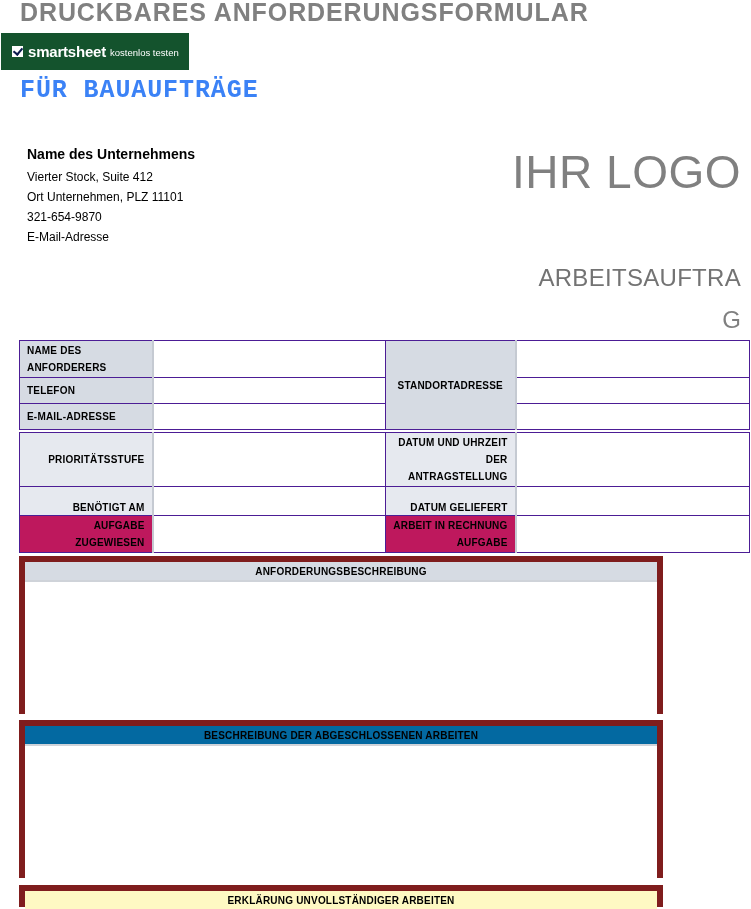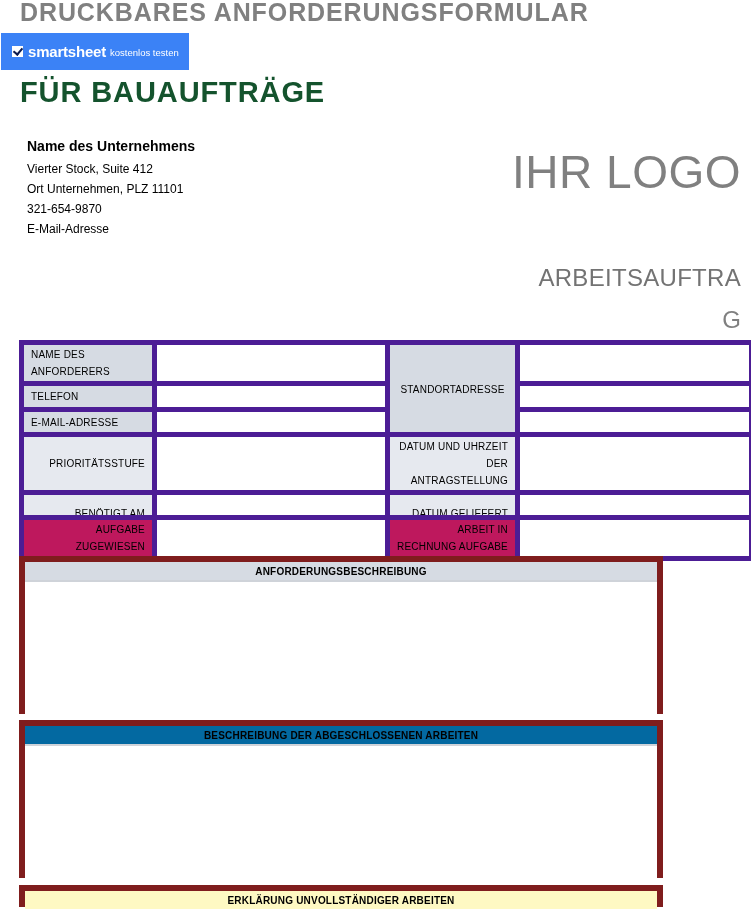--- a/index.html
+++ b/index.html
@@ -1,37 +1,37 @@
 <!DOCTYPE html>
 <html><head>
 <meta charset="utf-8">
 <style>
   * { box-sizing: border-box; margin: 0; padding: 0; }
   html, body { width: 751px; height: 909px; background: #ffffff; overflow: hidden; }
   body { position: relative; font-family: "Liberation Sans", sans-serif; color: #000; }
 
   .title1 { position: absolute; left: 20px; top: -2px; font-size: 25px; font-weight: bold; color: #808080; letter-spacing: 0.9px; white-space: nowrap; }
-  .title2 { position: absolute; left: 20px; top: 76px; font-size: 29px; font-weight: bold; color: #14532d; letter-spacing: 0.9px; white-space: nowrap; }
+  .title2 { position: absolute; left: 20px; top: 76px; font-size: 25px; font-weight: bold; color: #3b82f6; letter-spacing: 0.9px; white-space: nowrap; font-family: Liberation Mono, monospace; }
 
-  .banner { position: absolute; left: 1px; top: 33px; width: 188px; height: 37px; background: #3b82f6; display: flex; align-items: center; padding-left: 11px; color: #fff; cursor: pointer; }
+  .banner { position: absolute; left: 1px; top: 33px; width: 188px; height: 37px; background: #14532d; display: flex; align-items: center; padding-left: 11px; color: #fff; cursor: pointer; }
   .banner .check { width: 11px; height: 11px; background: #fff; margin-right: 5px; position: relative; }
   .banner .check::after { content: ""; position: absolute; left: 3px; top: 0px; width: 4px; height: 7px; border: solid #0b1a4e; border-width: 0 2px 2px 0; transform: rotate(40deg); }
   .banner .brand { font-size: 15px; font-weight: bold; letter-spacing: -0.2px; }
   .banner .cta { font-size: 9.5px; margin-left: 4px; margin-top: 2px; }
 
-  .company { position: absolute; left: 27px; top: 138px; }
+  .company { position: absolute; left: 27px; top: 146px; }
   .company .name { font-size: 14px; font-weight: bold; margin-bottom: 5px; }
   .company .line { font-size: 12px; line-height: 20px; }
 
   .logo { position: absolute; right: 10px; top: 145px; font-size: 46px; color: #808080; letter-spacing: 0.5px; }
   .wo1 { position: absolute; right: 10px; top: 264px; font-size: 24px; color: #737373; letter-spacing: 0.3px; }
   .wo2 { position: absolute; right: 10px; top: 306px; font-size: 24px; color: #808080; }
 
   table.grid { position: absolute; left: 19px; width: 730px; border-collapse: collapse; table-layout: fixed; }
-  table.grid td { border: 5px solid #4c1d95; font-size: 10px; font-weight: normal; letter-spacing: 0.2px; padding: 1px 7px; line-height: 17px; }
+  table.grid td { border: 1px solid #4c1d95; font-size: 10px; font-weight: bold; letter-spacing: 0.2px; padding: 1px 7px; line-height: 17px; }
   td.lbl { background: #d6dbe3; border-right: 2px solid #c5cad2 !important; }
   td.lbl2 { background: #e6e9ef; border-right: 2px solid #c5cad2 !important; text-align: right; }
   td.lbl3 { background: #be185d; border-right: 2px solid #c5cad2 !important; text-align: right; }
   td.val { background: #fff; }
   td.center { text-align: center; }
 
   .section { position: absolute; left: 19px; width: 644px; border: 6px solid #7f1d1d; }
   .section .hdr { height: 20px; font-size: 10px; font-weight: bold; text-align: center; line-height: 20px; letter-spacing: 0.2px; border-bottom: 2px solid #cfd3d9; }
   .section .body { background: #fff; }
 </style>

